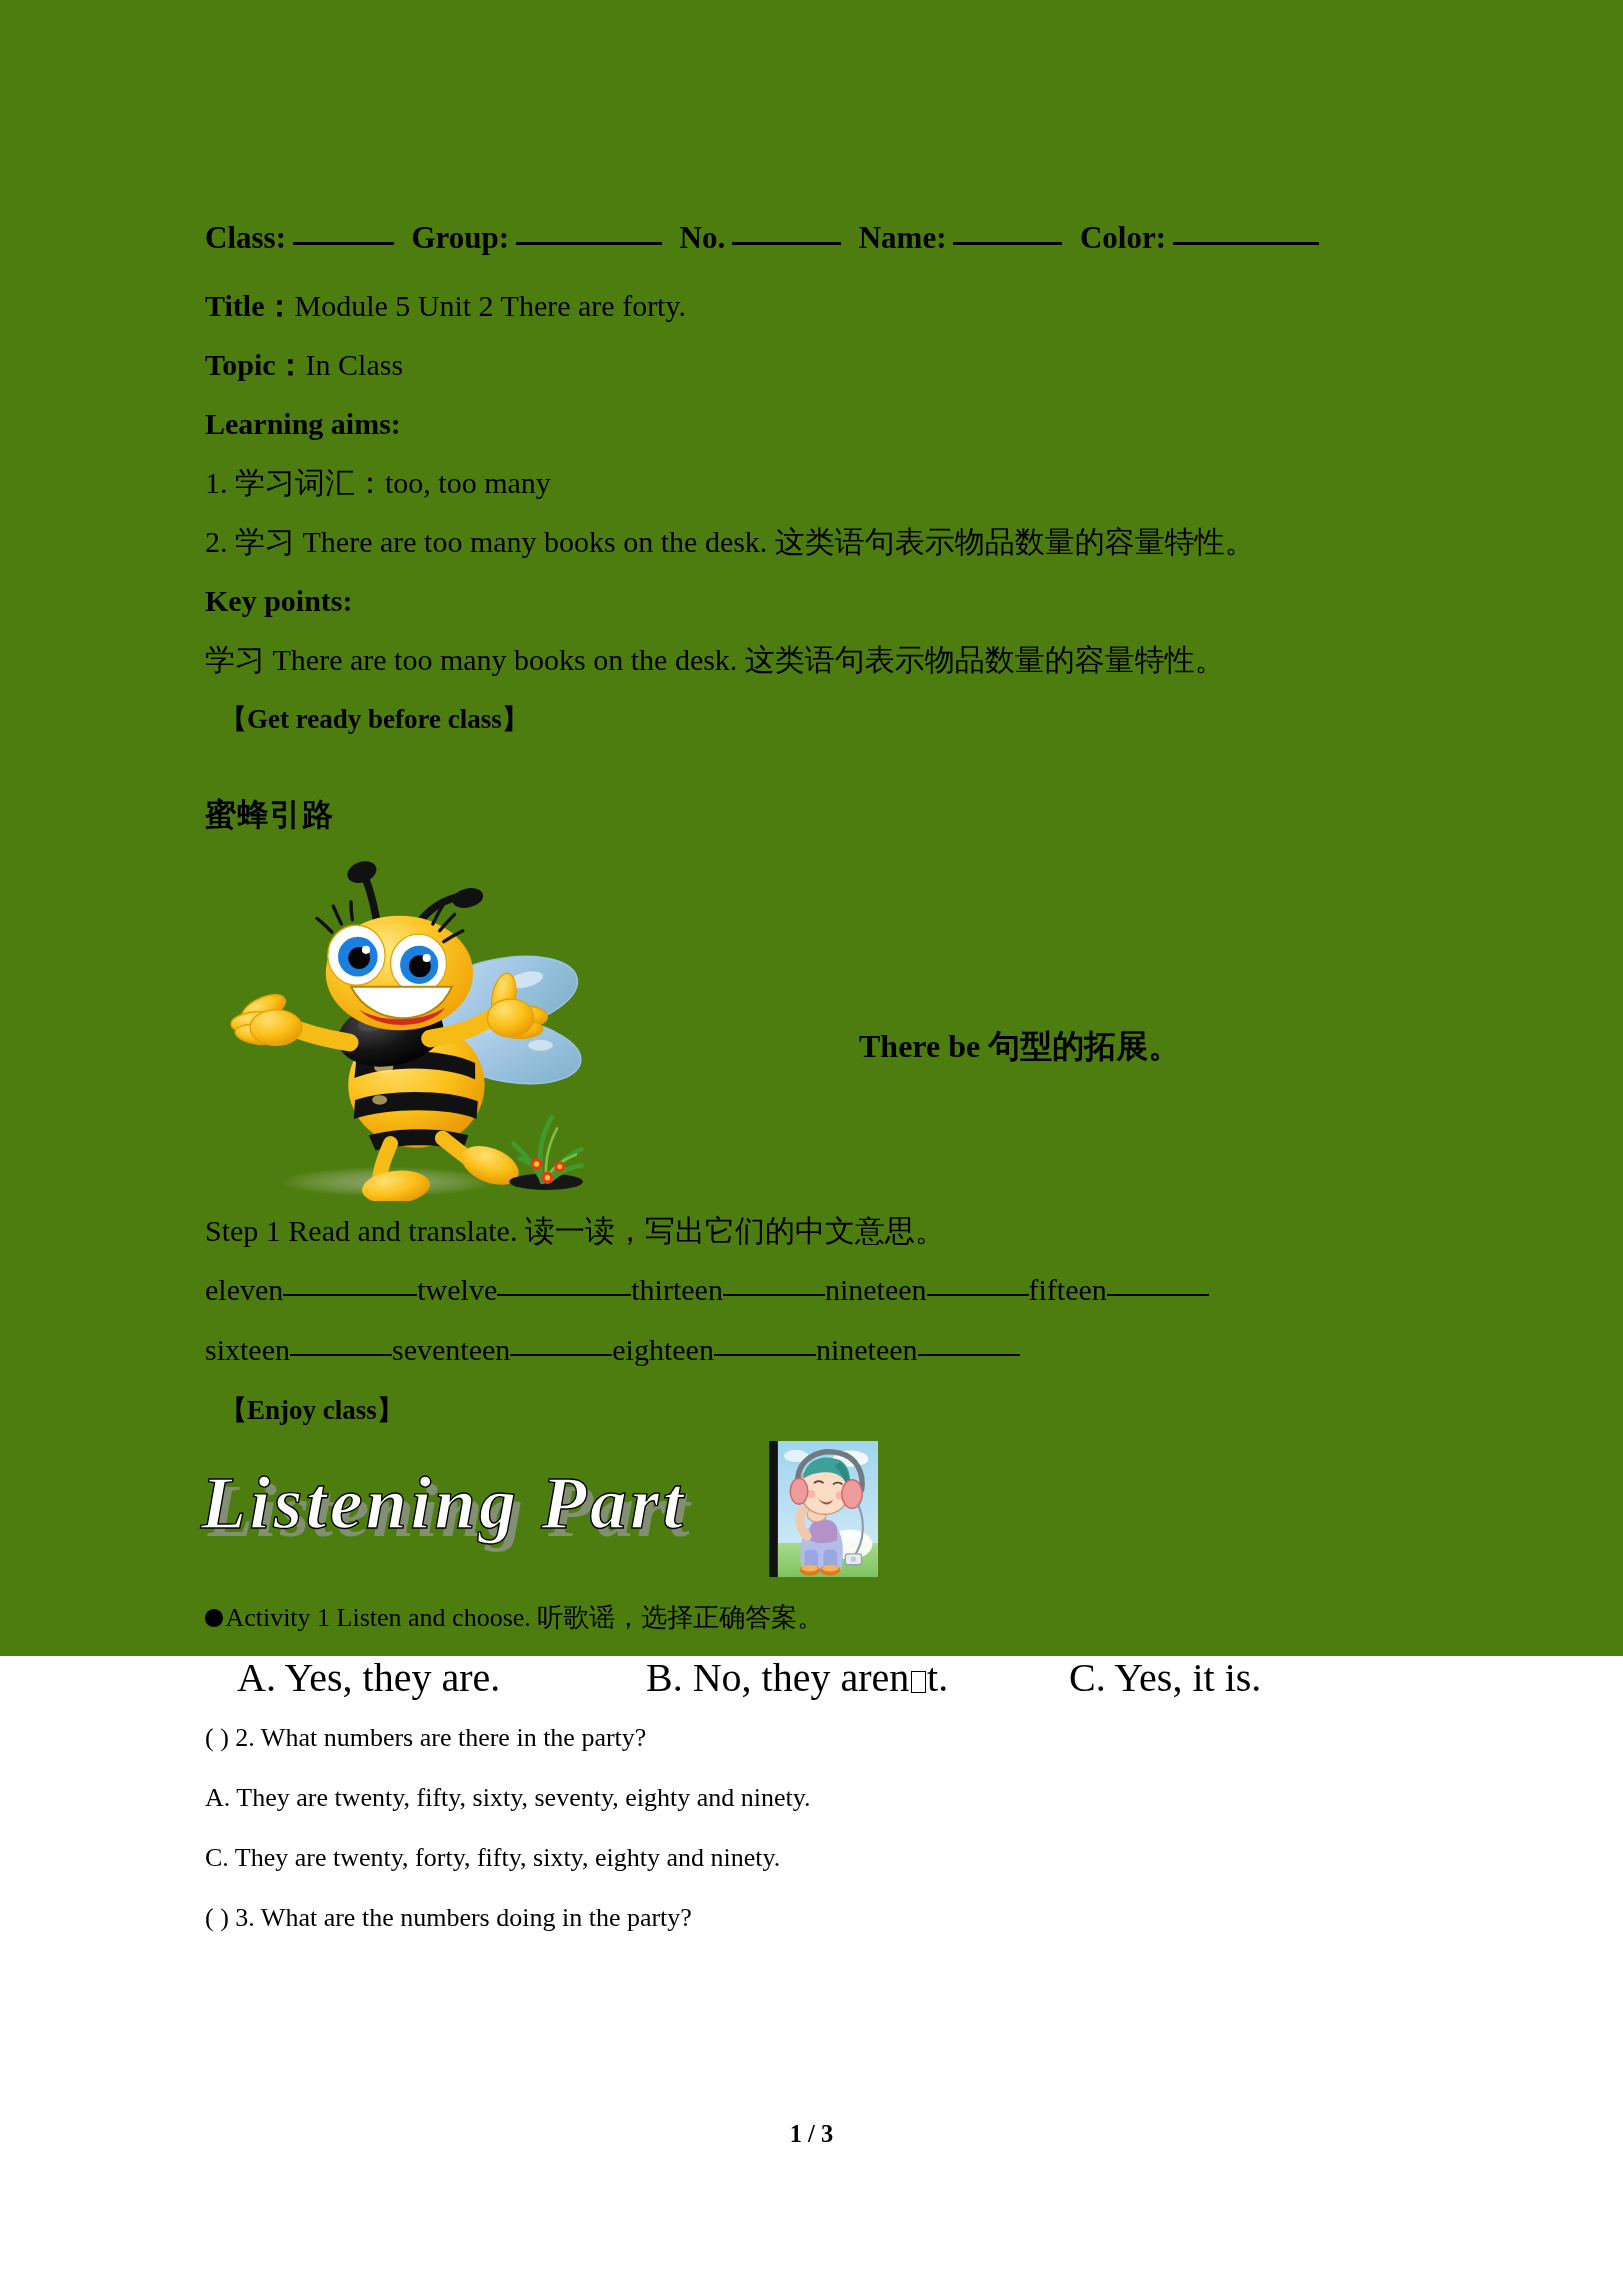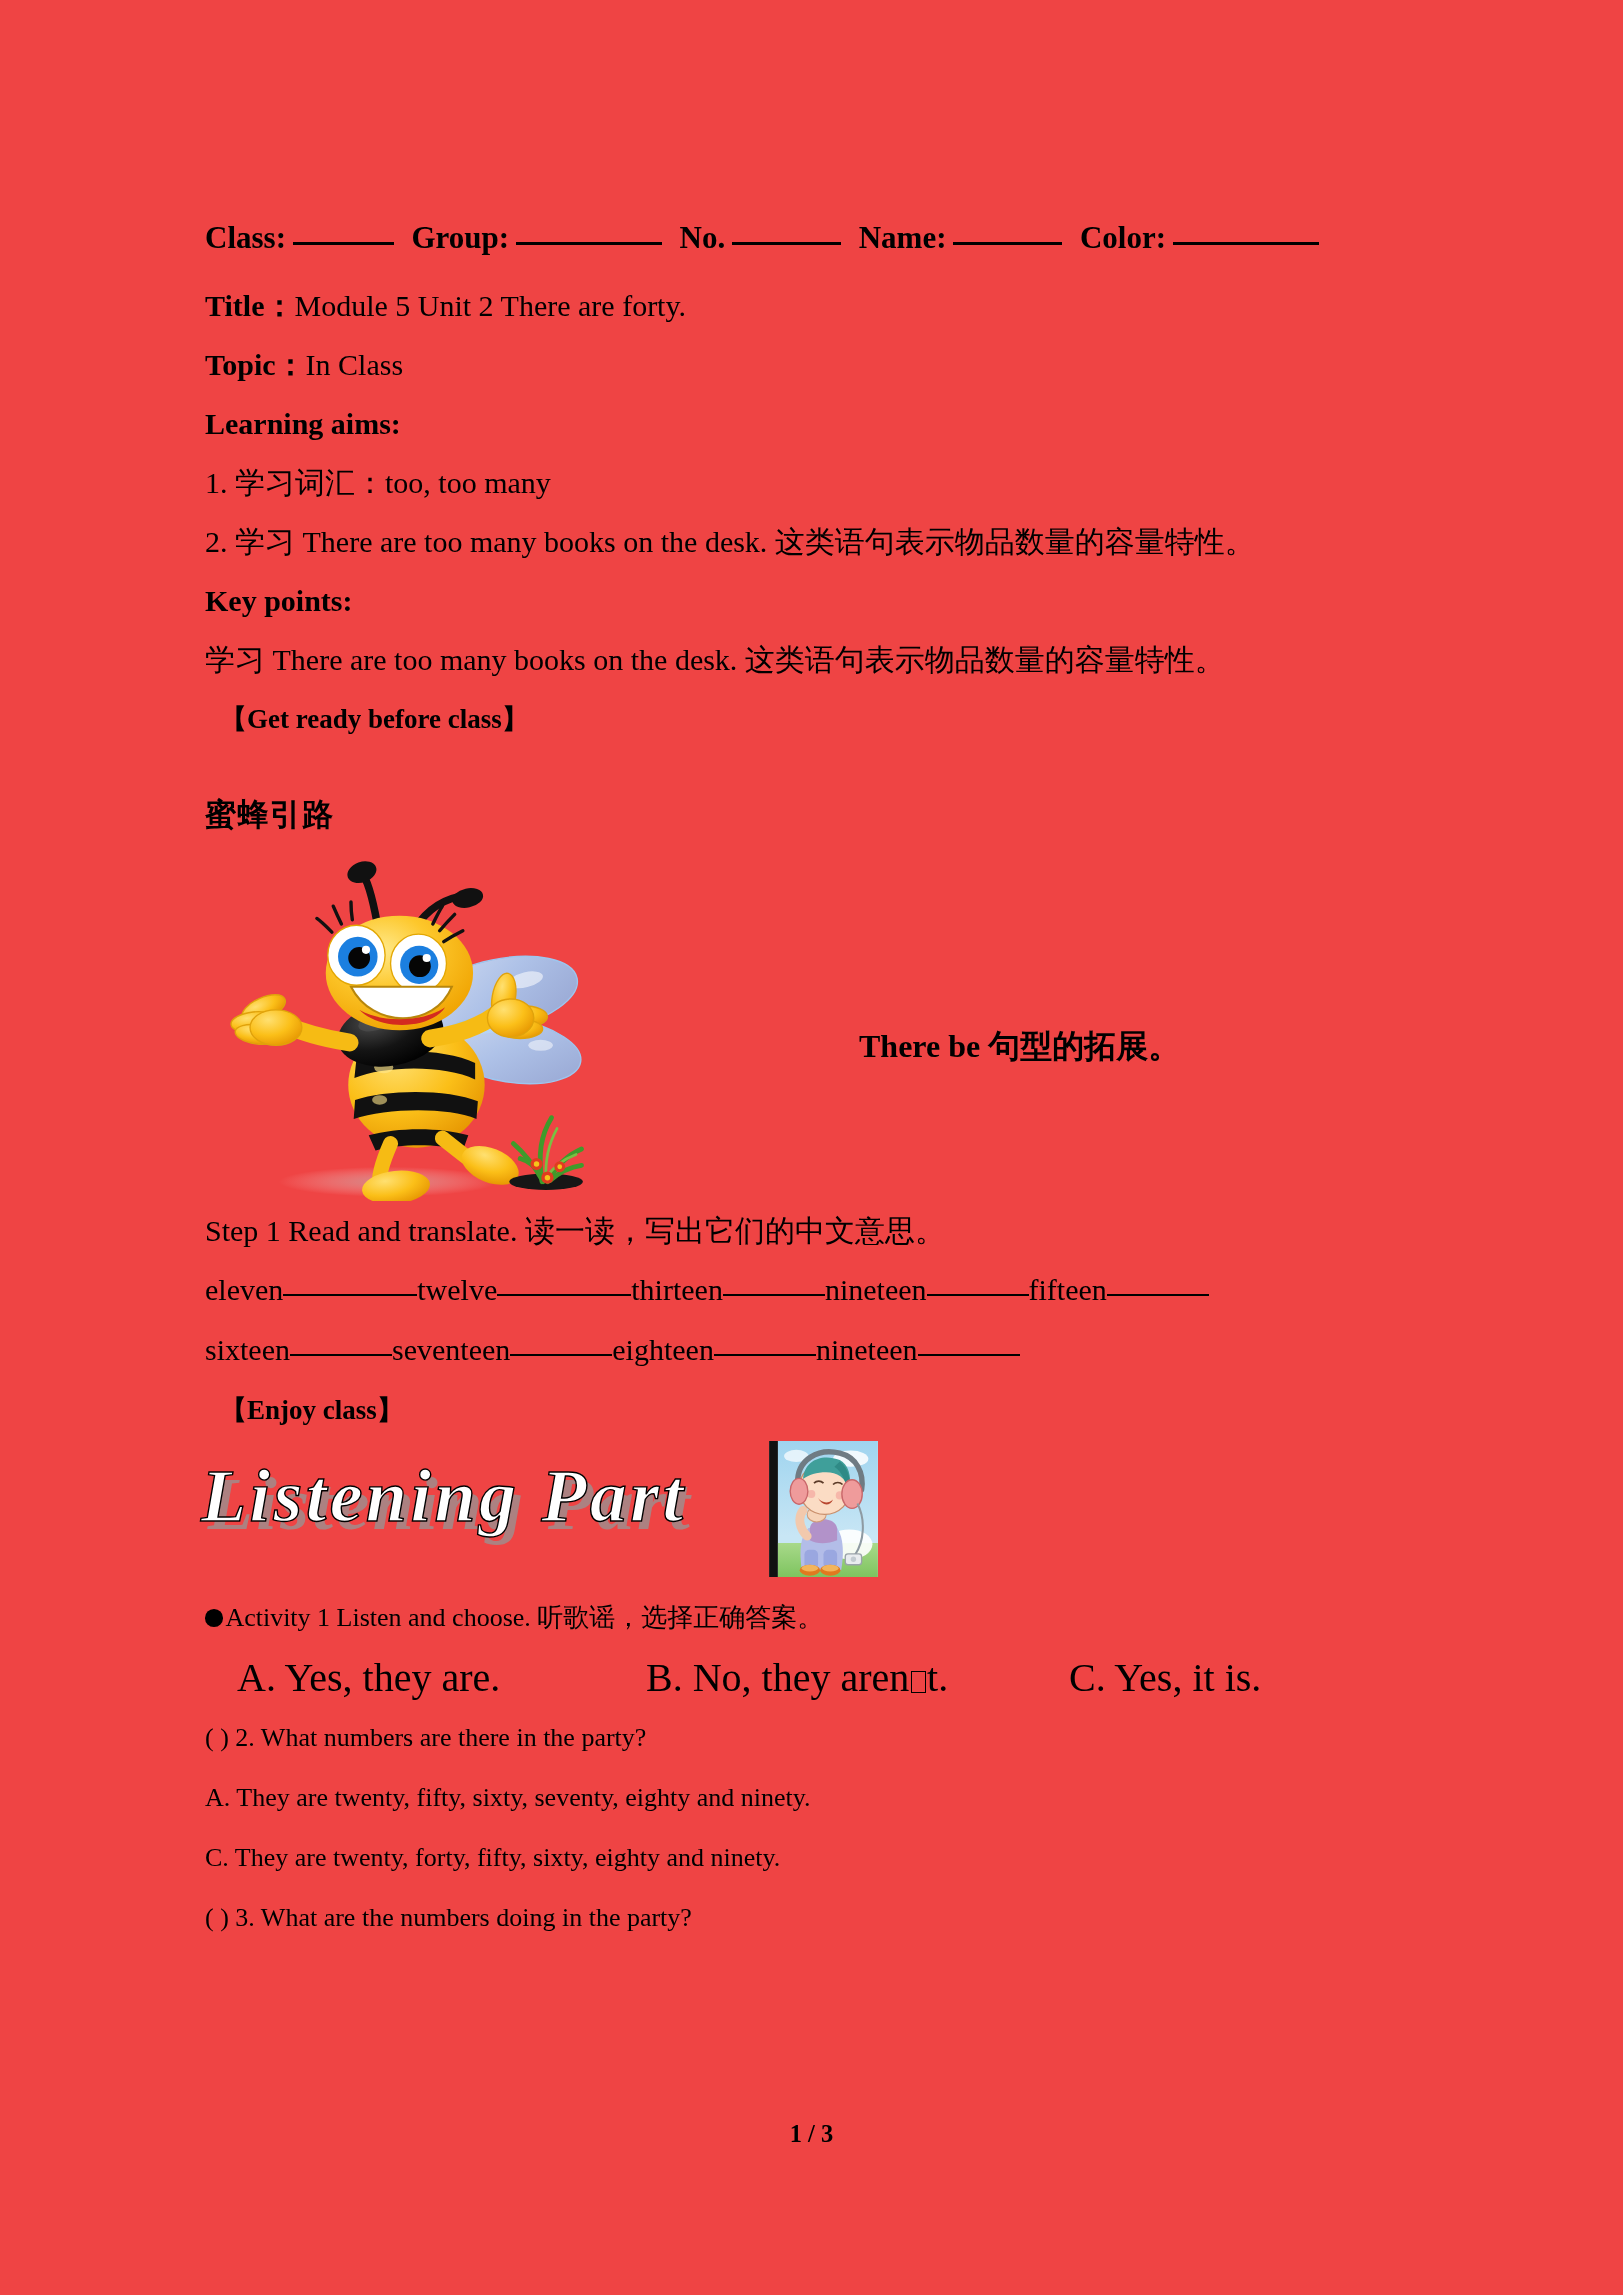--- a/index.html
+++ b/index.html
@@ -13,22 +13,22 @@
     position: relative;
     font-family: "Liberation Serif", "DejaVu Serif", serif;
     color: #000000;
     overflow: hidden;
   }
 
   .page {
     position: absolute;
     left: 0; top: 0;
     width: 1623px;
-    height: 2295px;
-    background: #ef4444;
+    height: 1656px;
+    background: #4d7c0f;
   }
 
   .content {
     position: absolute;
     left: 205px;
     top: 217px;
     width: 1220px;
   }
 
   
@@ -124,21 +124,21 @@
 
   
   .listen-band {
     position: relative;
     height: 147px;
     margin-top: 1.4px;
   }
   .wordart {
     position: absolute;
     left: -4.1px;
-    top: 4px;
+    top: 11px;
     font-size: 74px;
     font-style: italic;
     font-weight: bold;
     letter-spacing: 3.4px;
     color: #ffffff;
     -webkit-text-stroke: 1.4px #000000;
     text-shadow: 6.8px 8.2px 0 rgba(150,150,150,0.75);
     white-space: nowrap;
     line-height: 102px;
     font-family: "Liberation Serif", "DejaVu Serif", serif;

